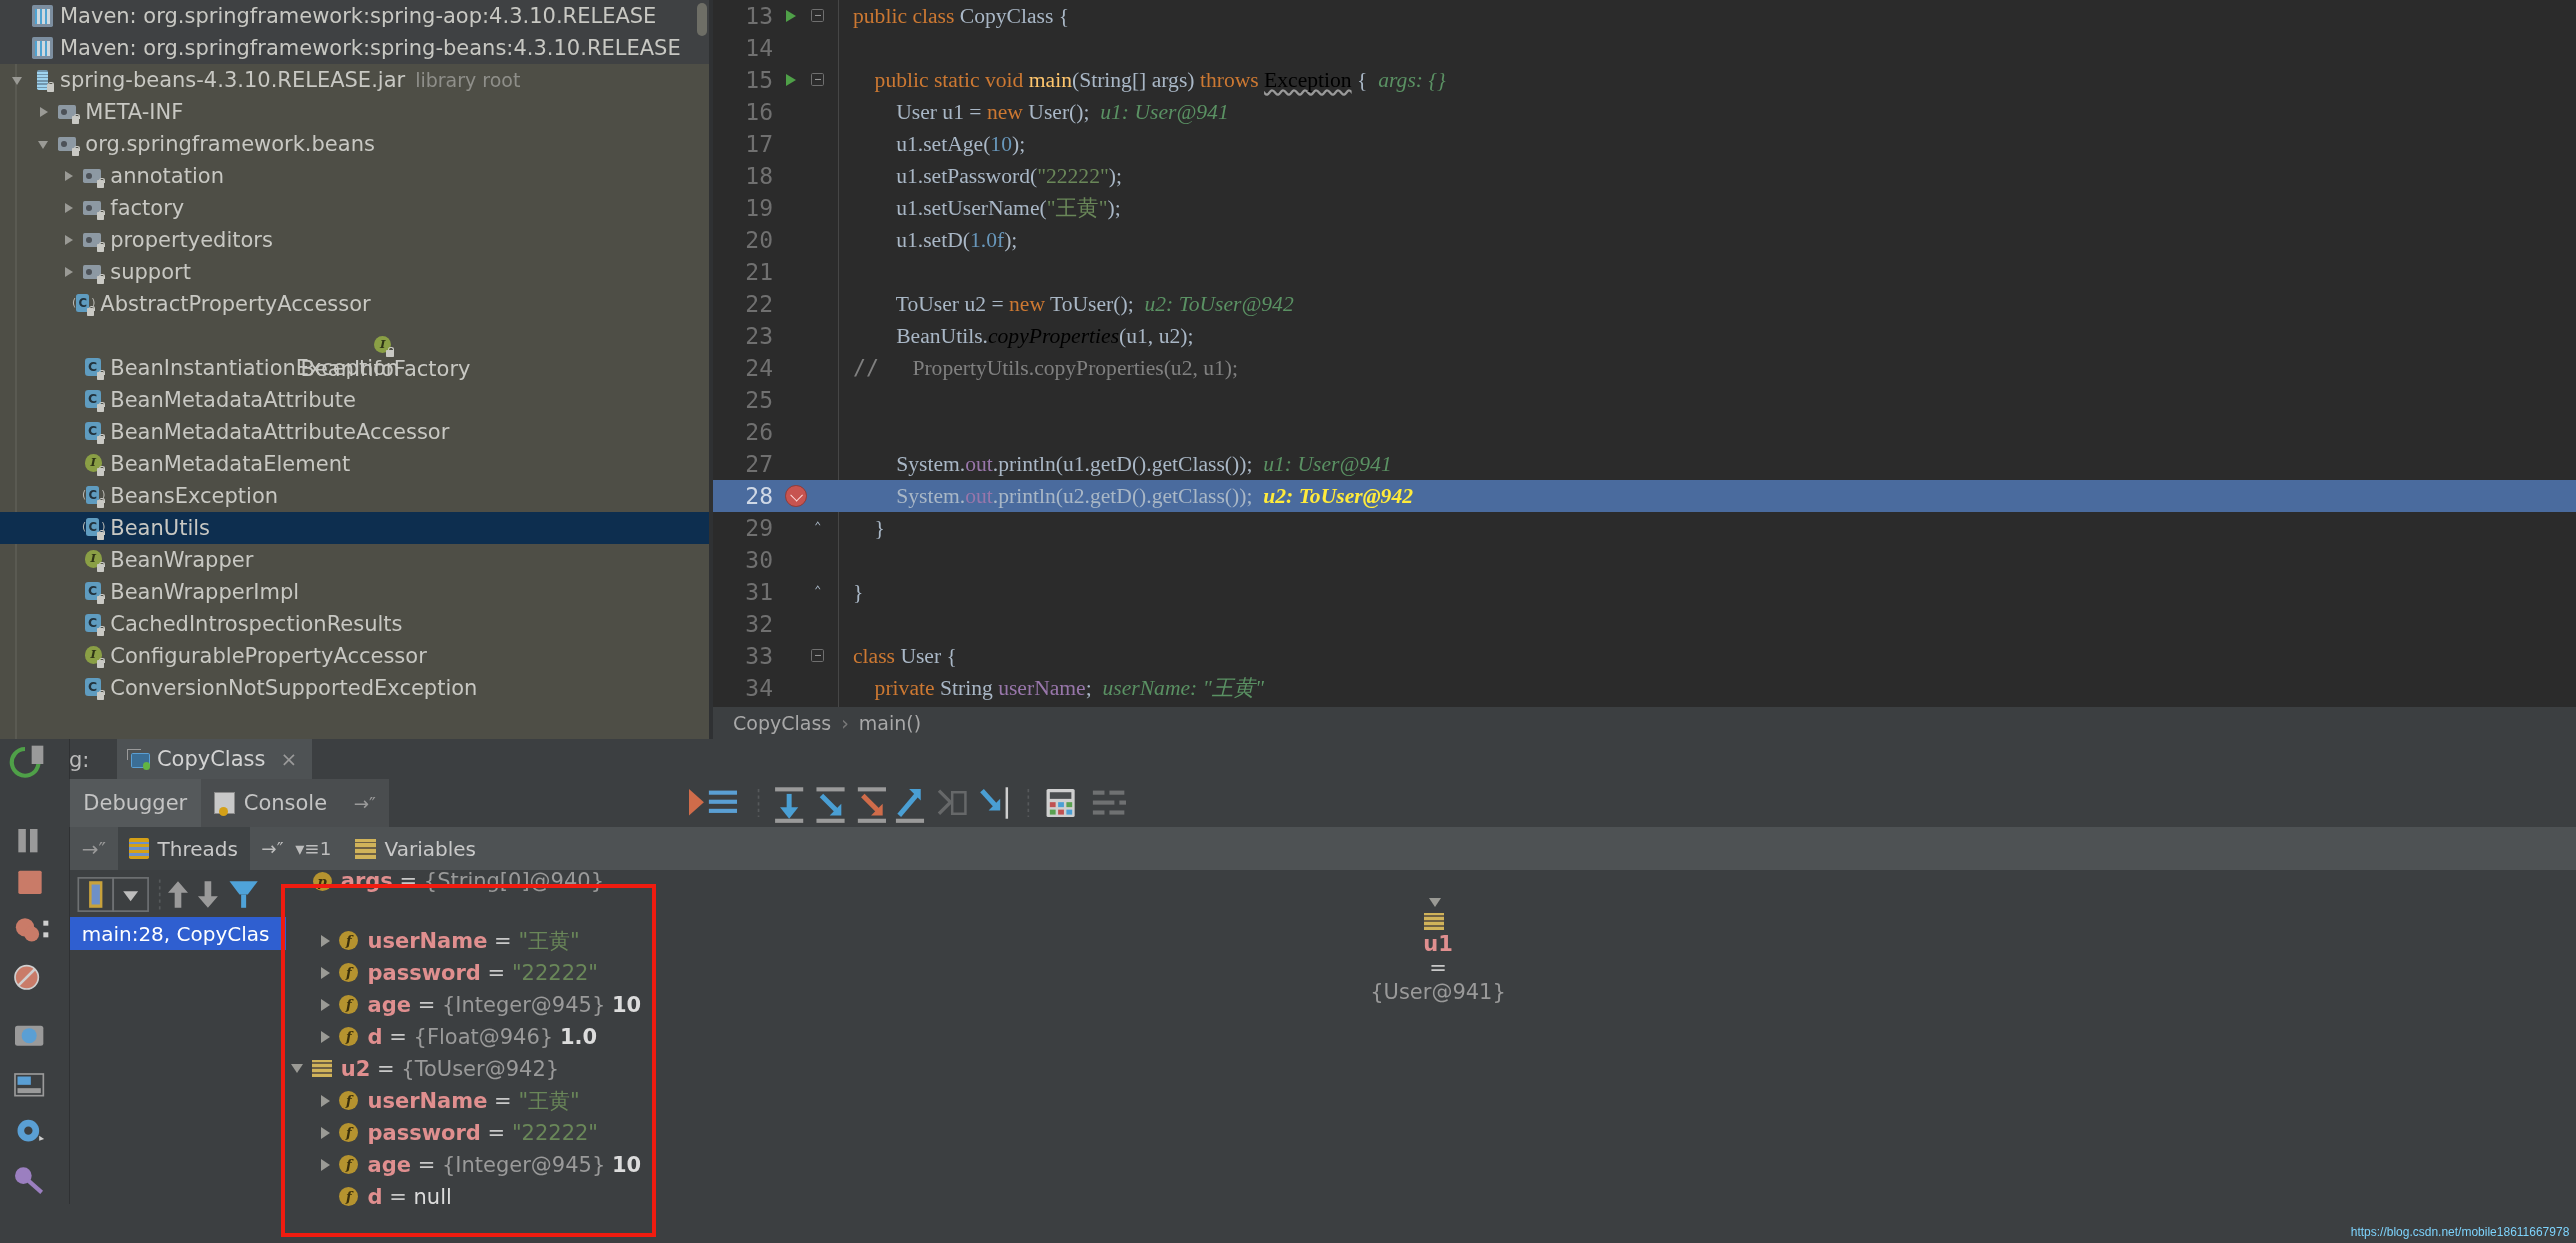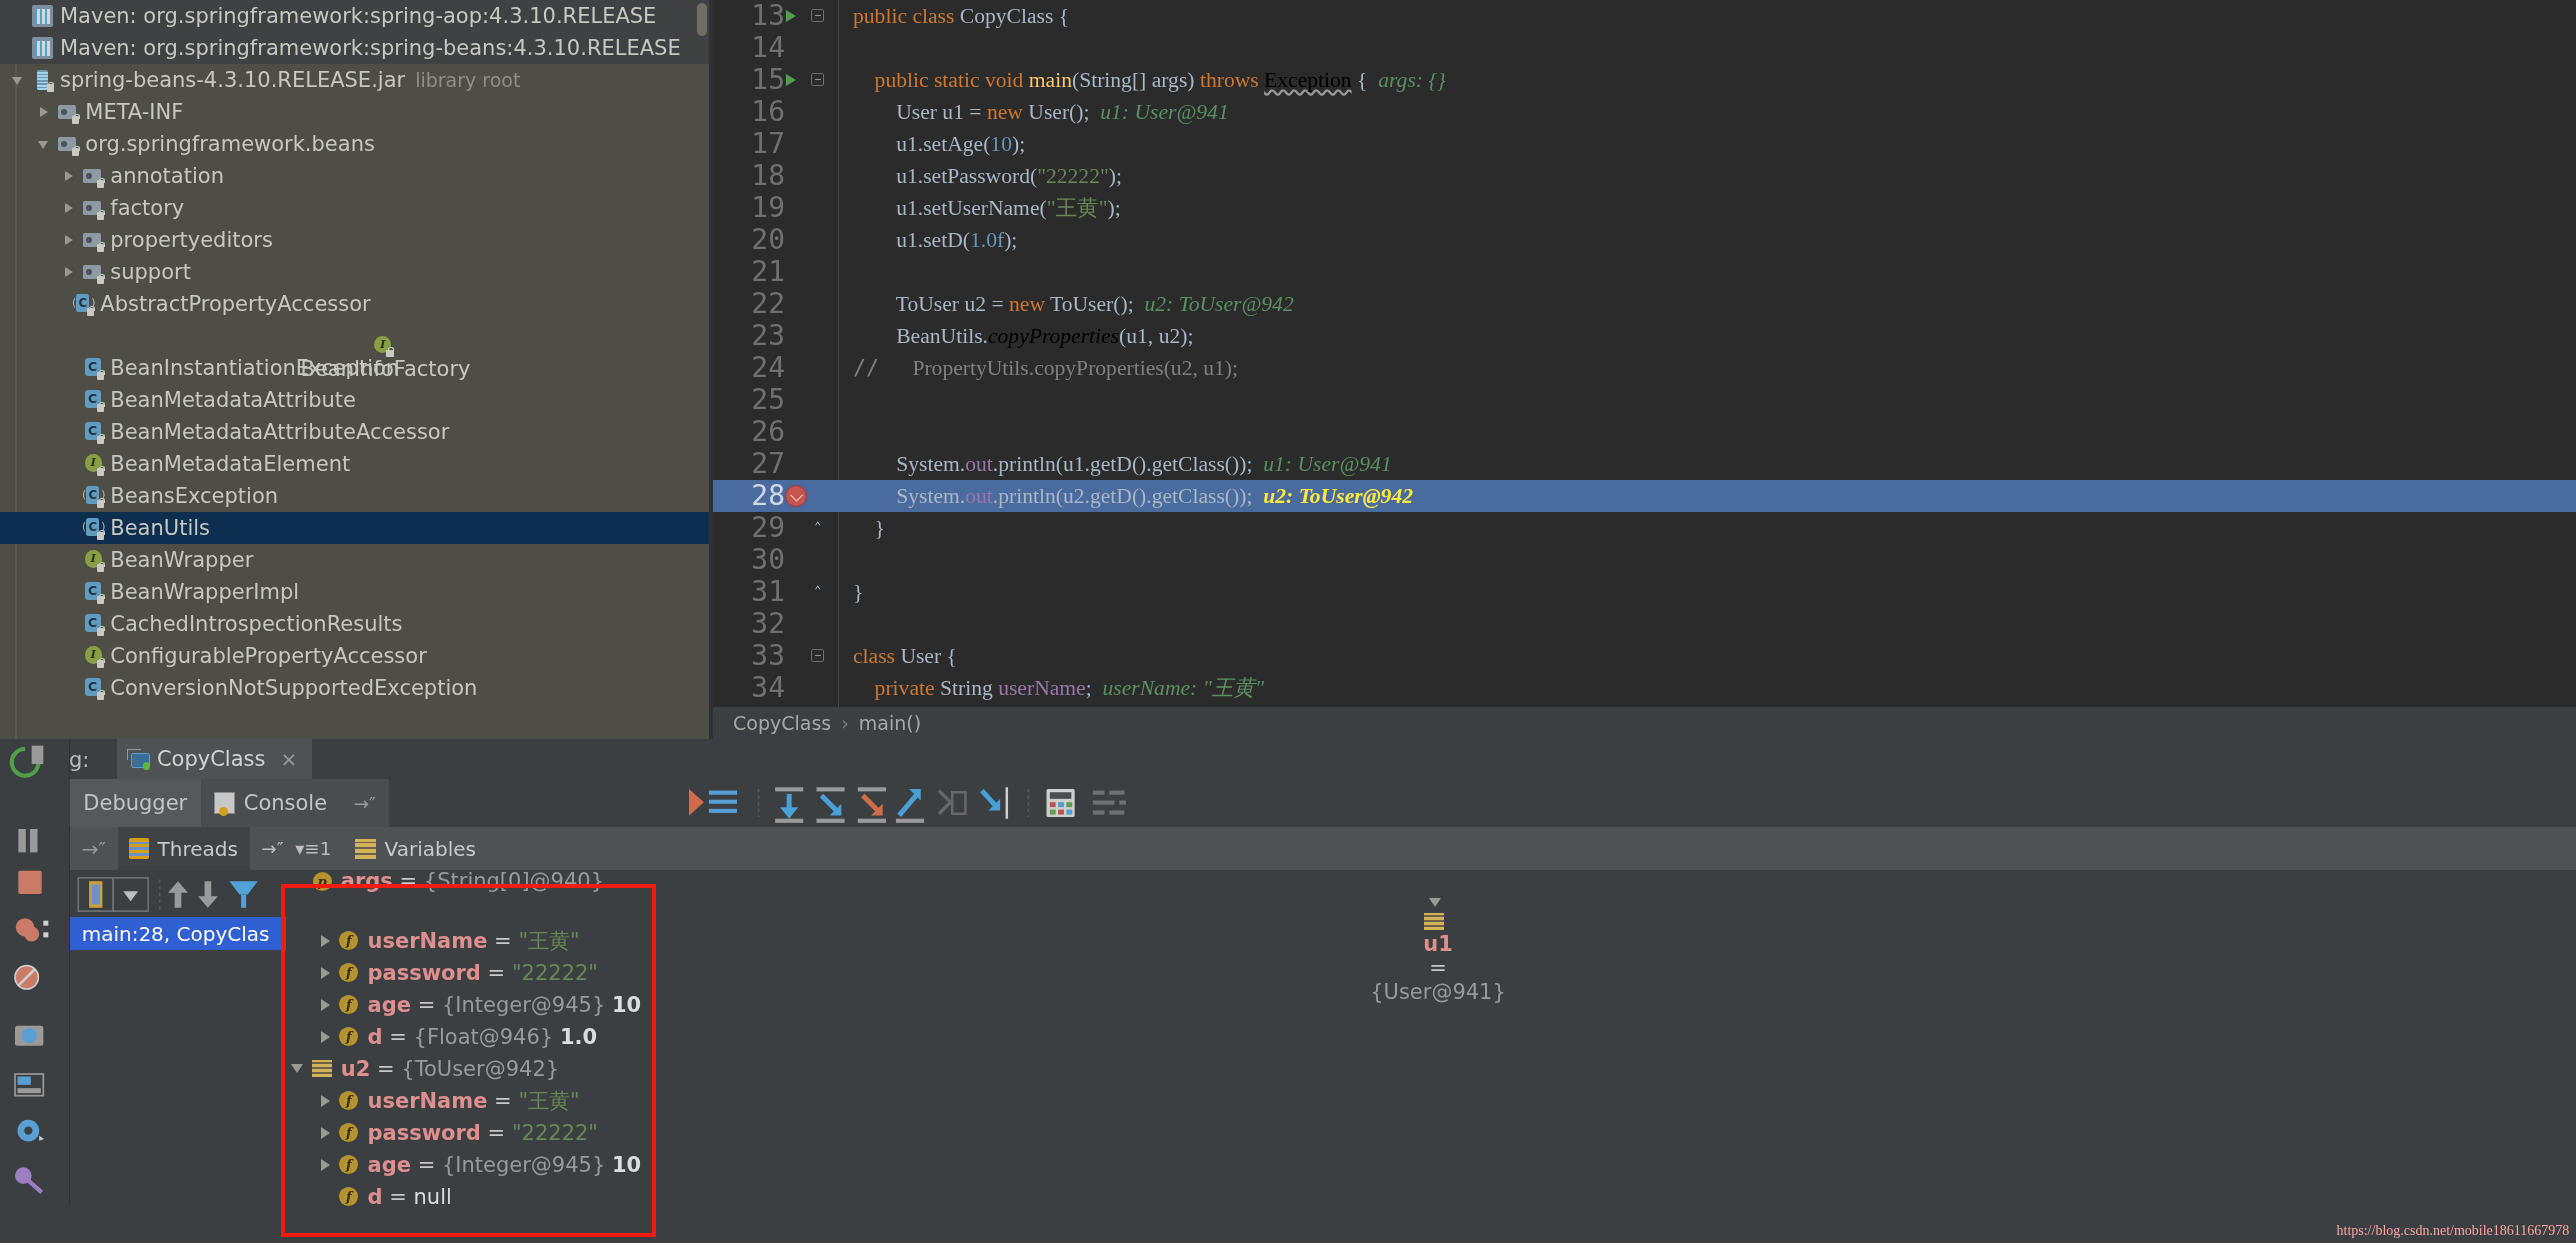--- a/index.html
+++ b/index.html
@@ -104,22 +104,22 @@
 
   
   .editor{
     position:absolute; left:713px; top:0; width:1863px; height:739px;
     background:#2b2b2b; overflow:hidden;
   }
   .code-area{ position:relative; font-family:"DejaVu Sans Mono", monospace; font-size:21.6px; }
   .ln-row{ position:relative; height:32px; line-height:32px; white-space:pre; }
   .ln-row.highlight{ background:#4a6b9e; }
   .ln-num{
-    position:absolute; left:12px; width:60px; text-align:right;
-    color:#707070; font-size:28px;
+    position:absolute; left:0; width:60px; text-align:right;
+    color:#707070; font-size:23px;
   }
   .ln-row.highlight .ln-num{ color:#cfd8e6; }
   .run-marker{
     position:absolute; left:73px; top:10px; width:0; height:0;
     border-left:10.8px solid #4fa048; border-top:6.7px solid transparent; border-bottom:6.7px solid transparent;
   }
   .fold{
     position:absolute; left:98px; top:9.2px; width:13.3px; height:13.3px;
     border:1.2px solid #6f6f6f; border-radius:1.7px; color:#9a9a9a;
     font:11.7px/10.8px "DejaVu Sans Mono",monospace; text-align:center;
@@ -267,22 +267,22 @@
   .v-str{ color:#6a8759; }
   .v-num{ color:#dcdcdc; font-weight:bold; margin-left:6.7px; }
   .v-null{ color:#dcdcdc; }
 
   .red-box{
     position:absolute; left:281px; top:884px; width:375px; height:353px;
     border:4.2px solid #f01c10; pointer-events:none;
   }
 
   .watermark{
-    position:absolute; right:6.7px; bottom:5px; font-size:14px; color:#fca5a5;
-    font-family:Liberation Serif, serif;
+    position:absolute; right:6.7px; bottom:5px; font-size:12px; color:#7dd3fc;
+    font-family:Liberation Sans, sans-serif;
   }
 </style>
 </head>
 <body>
 
 <div class="app">
 
   <div class="tree-panel">
     <div class="tree-gutterline"></div>
     <div id="tree-rows">

